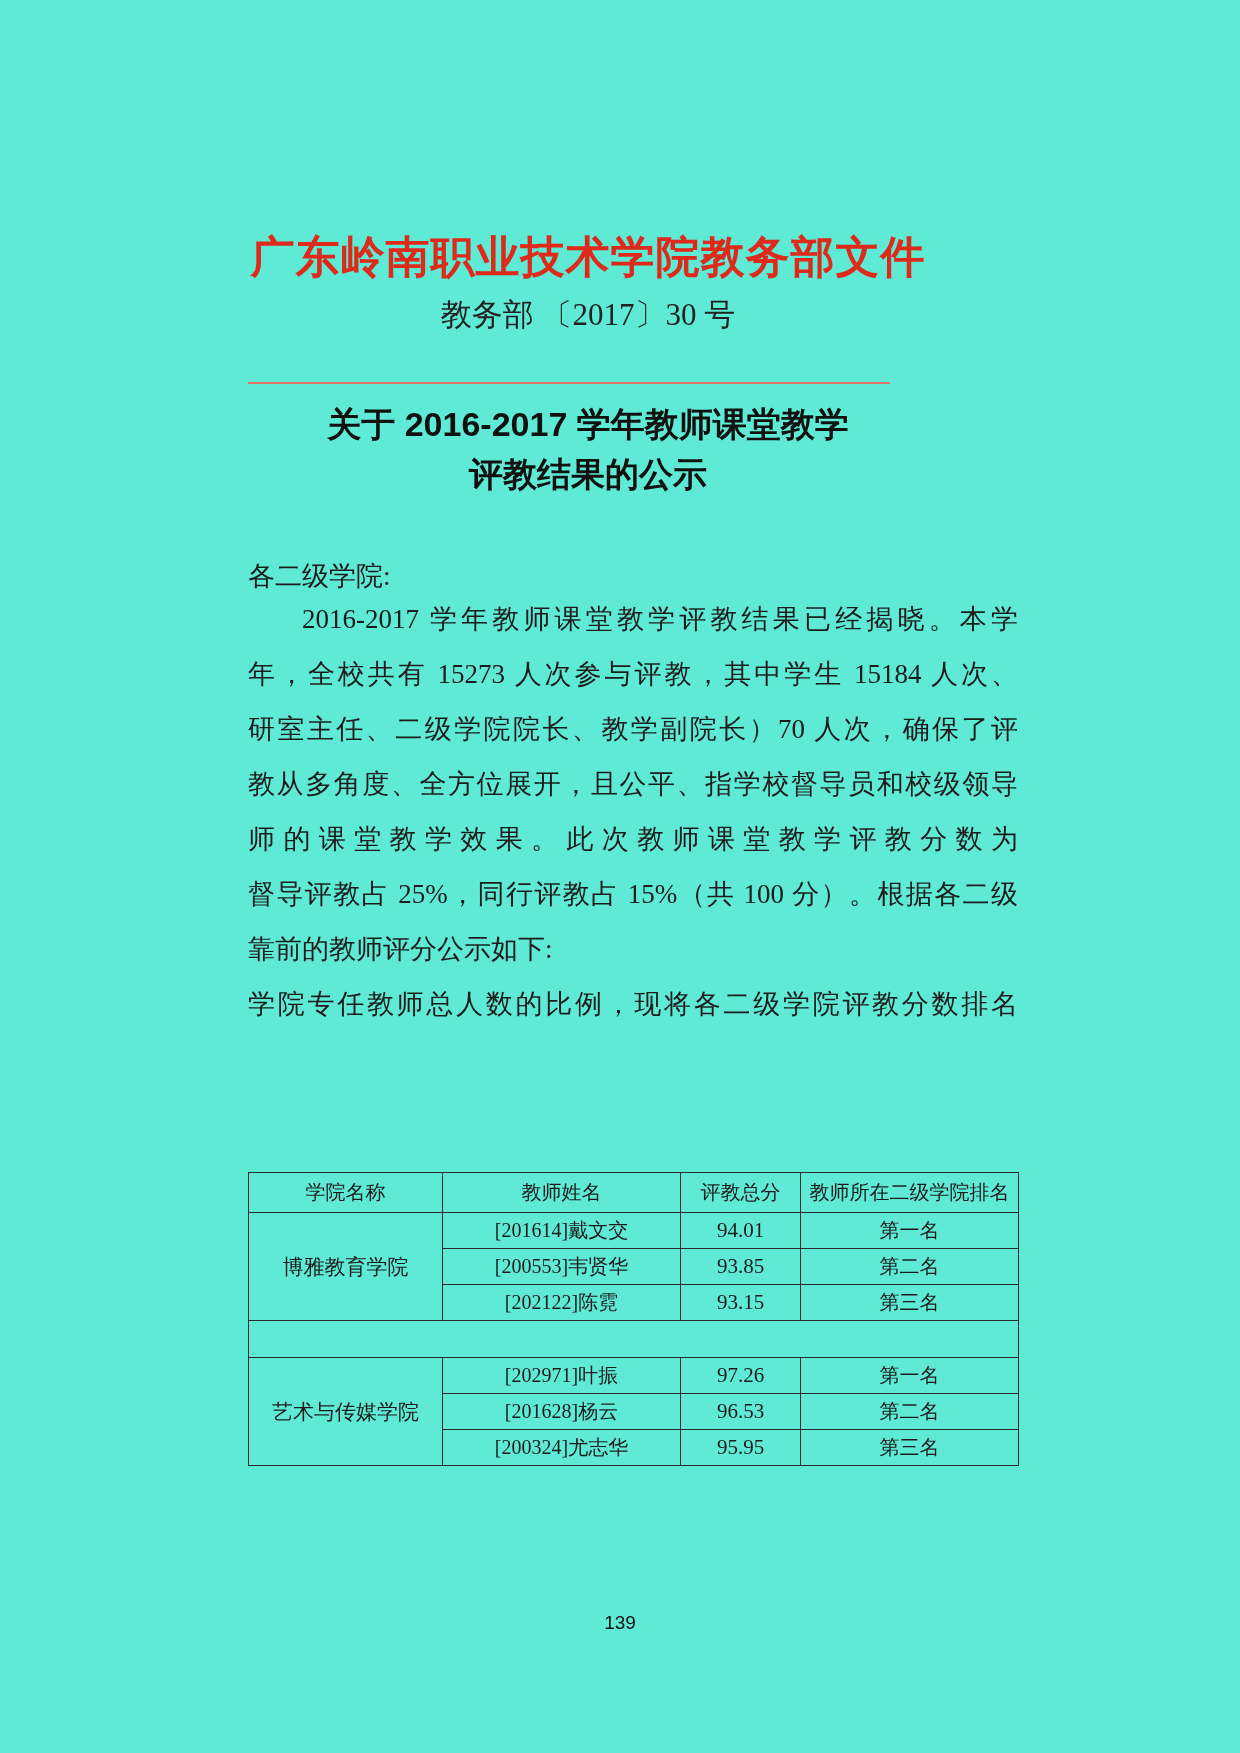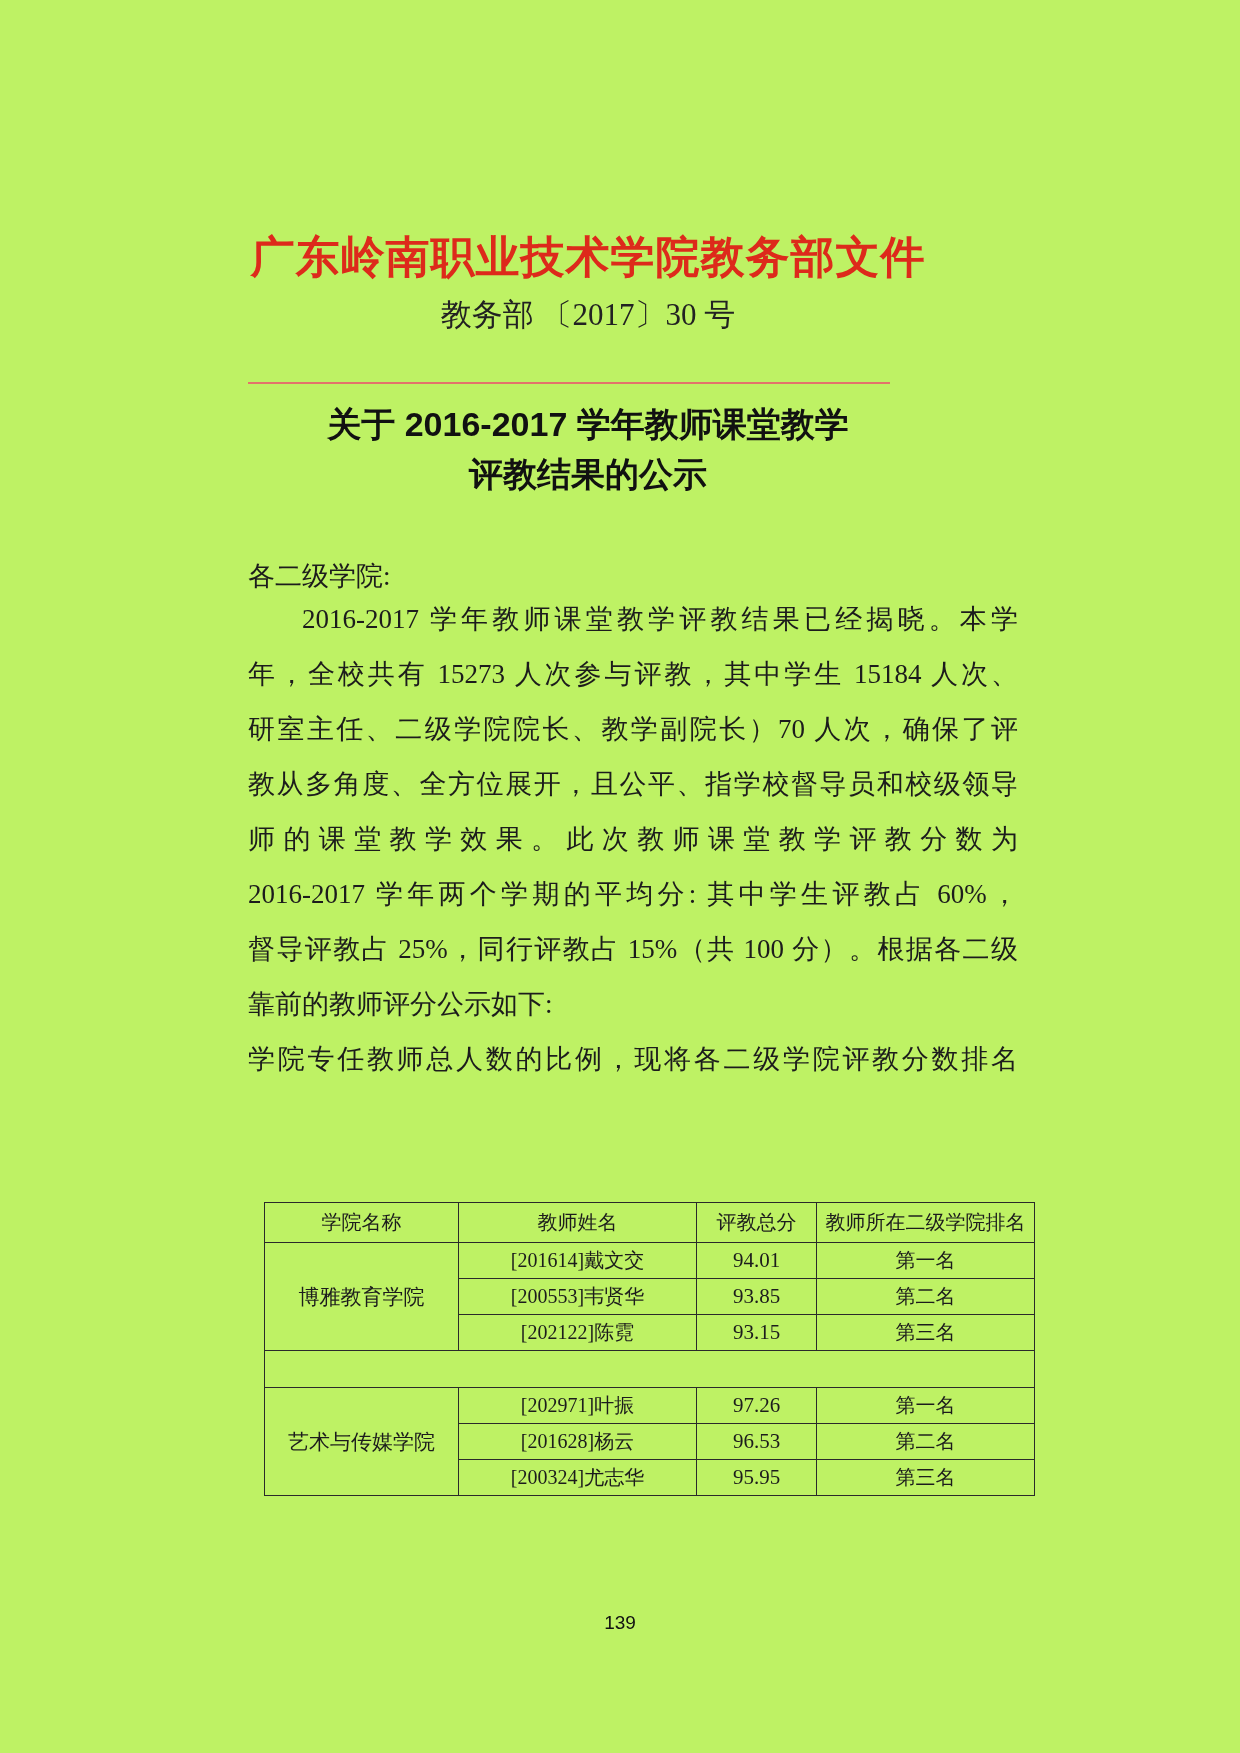--- a/index.html
+++ b/index.html
@@ -1,21 +1,21 @@
 <!DOCTYPE html>
 <html><head>
 <meta charset="utf-8">
 <style>
   * { margin: 0; padding: 0; box-sizing: border-box; }
   html, body { background: #8a8a8a; }
   .page {
     position: relative;
     width: 1240px;
     height: 1753px;
-    background: #bef264;
+    background: #5eead4;
     margin: 0 auto;
     font-family: "Liberation Serif", "DejaVu Serif", serif;
     color: #1c1c1c;
     overflow: hidden;
   }
   .content {
     position: absolute;
     left: 248px;
     top: 0;
     width: 770px;
@@ -87,27 +87,26 @@
     white-space: nowrap;
   }
   .bline.indent { text-indent: 2em; }
   .bline.last {
     text-align: left;
     text-align-last: left;
   }
   .results-table {
     position: absolute;
     top: 1172px;
-    left: 16px;
+    left: 0;
     width: 770px;
     border-collapse: collapse;
     table-layout: fixed;
     font-size: 20px;
     color: #1c1c1c;
-    margin-top: 30px;
   }
   .results-table th, .results-table td {
     border: 1.5px solid #2a2a2a;
     text-align: center;
     vertical-align: middle;
     font-weight: normal;
     padding: 0;
     white-space: nowrap;
     overflow: hidden;
   }
@@ -142,21 +141,20 @@
     </div>
 
     <div class="salutation">各二级学院:</div>
 
     <div class="body-block">
       <div class="bline indent">2016-2017 学年教师课堂教学评教结果已经揭晓。本学</div>
       <div class="bline">年，全校共有 15273 人次参与评教，其中学生 15184 人次、</div>
       <div class="bline">研室主任、二级学院院长、教学副院长）70 人次，确保了评</div>
       <div class="bline">教从多角度、全方位展开，且公平、指学校督导员和校级领导</div>
       <div class="bline">师的课堂教学效果。此次教师课堂教学评教分数为</div>
-      <div class="bline">2016-2017 学年两个学期的平均分: 其中学生评教占 60%，</div>
       <div class="bline">督导评教占 25%，同行评教占 15%（共 100 分）。根据各二级</div>
       <div class="bline last">靠前的教师评分公示如下:</div>
       <div class="bline">学院专任教师总人数的比例，现将各二级学院评教分数排名</div>
     </div>
 
     <table class="results-table">
       <colgroup>
         <col style="width:194px">
         <col style="width:238px">
         <col style="width:120px">

